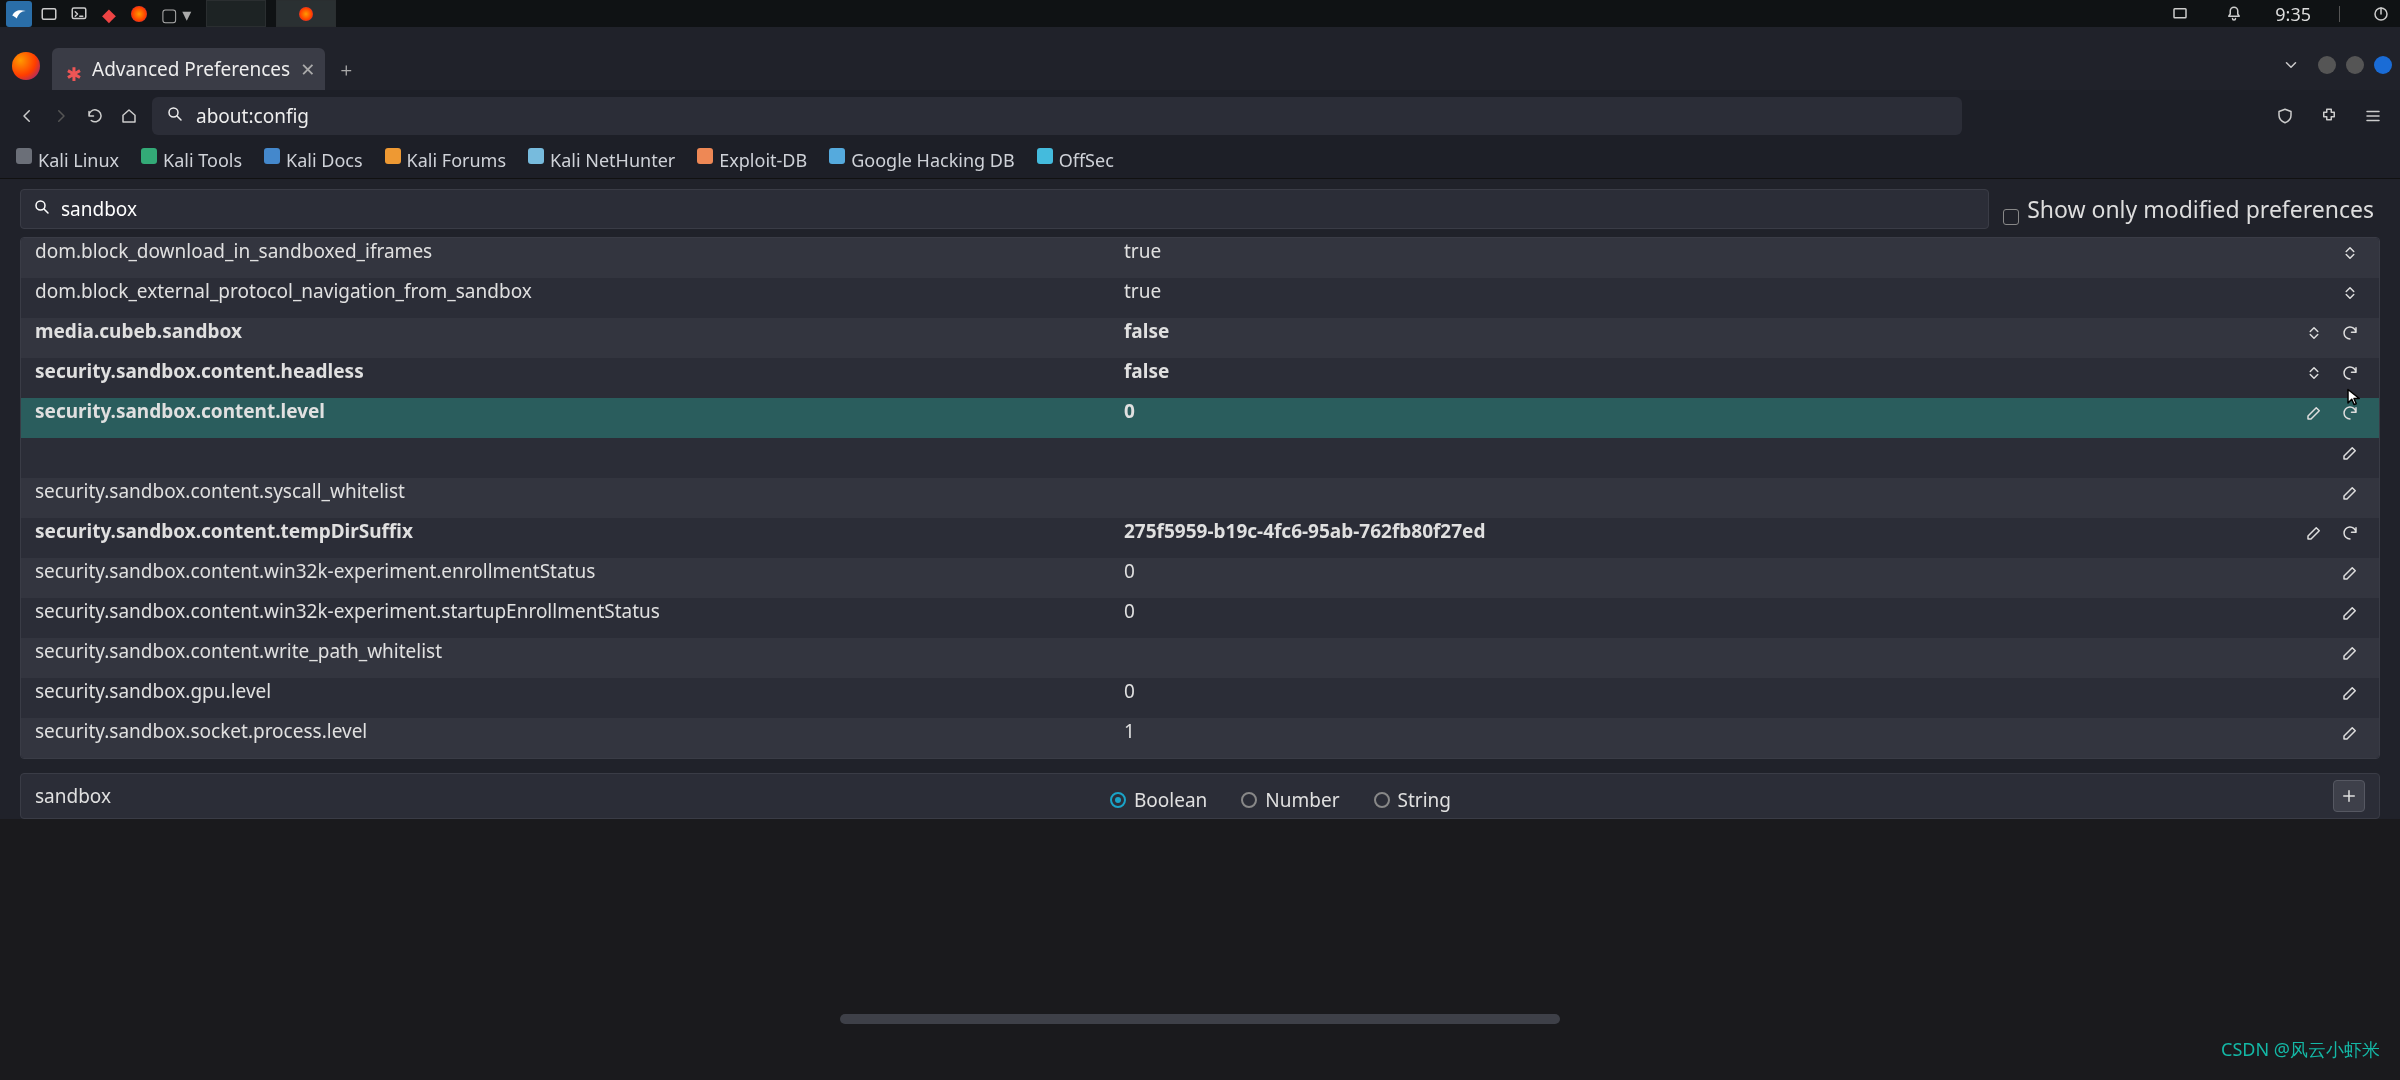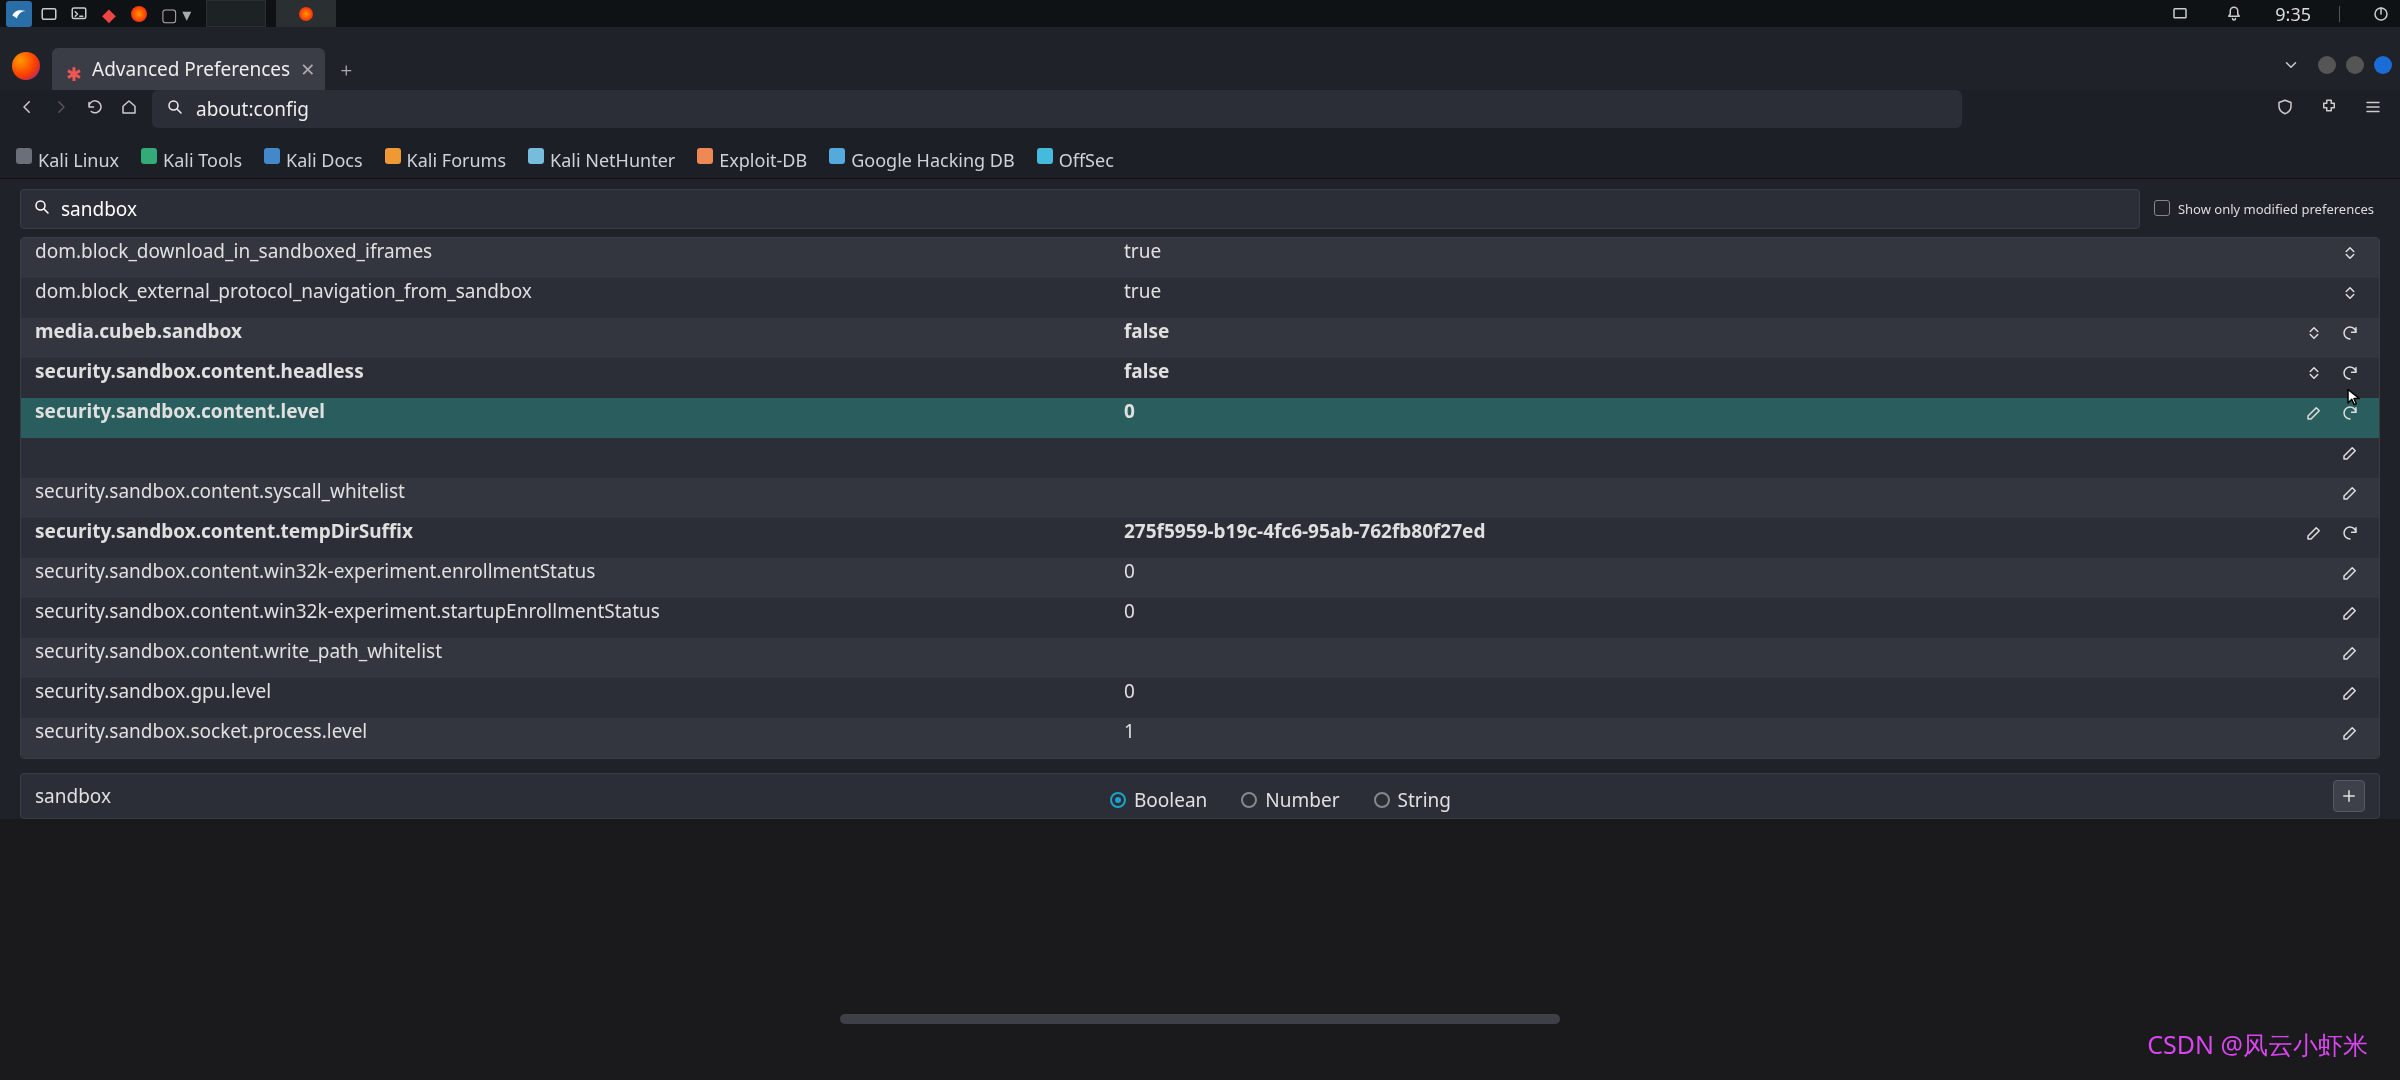--- a/index.html
+++ b/index.html
@@ -20,35 +20,35 @@
   .titlebar { height: 13px; }
   .tabbar { height: 50px; display: flex; align-items: flex-end; padding-left: 8px; gap: 4px; position: relative; }
   .ff-logo { width: 28px; height: 28px; margin: 0 8px 10px 4px; background: radial-gradient(circle at 30% 30%, #ff9a00, #ff3d00 55%, #7b1fa2); border-radius: 50%; position: relative; }
   .tab { background: #3a3c46; height: 42px; min-width: 220px; display: flex; align-items: center; padding: 0 10px 0 14px; border-radius: 6px 6px 0 0; color: #eee; gap: 10px; }
   .tab .x { margin-left: auto; color: #aaa; font-size: 18px; }
   .newtab { width: 34px; height: 34px; display:flex;align-items:center;justify-content:center;color:#aaa; margin-bottom:4px;}
   .tabbar-right { position:absolute; right:8px; bottom:8px; display:flex; align-items:center; gap:10px; }
   .winbtn { width:18px; height:18px; border-radius:50%; background:#555; }
   .winbtn.close { background:#1a6cd6; }
 
-  .urlbar-row { height: 52px; background: #1d1f27; display: flex; padding: 0 10px; }
+  .urlbar-row { height: 52px; background: #1d1f27; display: flex; align-items: center; padding: 0 10px; }
   .nav-btn { width:34px; height:34px; display:flex; align-items:center; justify-content:center; color:#ccc; border-radius:4px; }
   .nav-btn.dis { color:#555; }
   .urlbar { flex: 1; height: 38px; background: #2b2d37; border-radius: 6px; display:flex; align-items:center; padding: 0 14px; gap: 12px; color:#eee; margin: 0 6px; max-width: 1810px;}
   .url-right { display:flex; gap:10px; margin-left:auto; }
 
   .bookmarks { height: 37px; background: #1d1f27; display:flex; align-items:center; padding: 0 16px; gap: 22px; font-size: 18px; color: #cfd2d8; border-bottom: 1px solid #111; }
   .bm { display:flex; gap:6px; }
   .bm .g { width:16px; height:16px; background:#6b6f78; border-radius:3px; }
 
   
   .content { padding: 10px 20px 0 20px; }
   .searchrow { display:flex; align-items:center; gap: 14px; margin-bottom: 8px; }
   .searchbox { flex:1; height:40px; background:#2b2d37; border:1px solid #3a3c46; border-radius:4px; display:flex; align-items:center; padding:0 12px; gap:10px; color:#fff; }
-  .checkrow { display:flex; align-items:flex-start; gap:8px; font-size:13px; color:#ddd; padding-right: 6px;}
+  .checkrow { display:flex; align-items:flex-end; gap:8px; font-size:23px; color:#ddd; padding-right: 6px;}
   .chk { width:16px; height:16px; border:1.5px solid #888; border-radius:3px; }
 
   .prefs { border:1px solid #3a3c46; border-radius:4px; overflow:hidden; }
   .row { height:40px; display:flex; align-items:flex-start; padding: 0 14px; gap: 14px; font-size:19px; }
   .row:nth-child(odd) { background:#33353f; }
   .row:nth-child(even) { background:#2b2d37; }
   .row.sel { background:#2a5d5d !important; }
   .pname { width: 1075px; }
   .pval { flex: 1; }
   .row.bold .pname, .row.bold .pval { font-weight: 700; }
@@ -58,21 +58,21 @@
   .add-row { margin-top:14px; height:46px; background:#2b2d37; border:1px solid #3a3c46; border-radius:4px; display:flex; align-items:center; padding:0 14px; }
   .add-row .pval { display:flex; gap:34px; align-items:center;margin-top:8px; }
   .radio { display:flex; align-items:center; gap:8px; }
   .rdot { width:16px;height:16px;border:2px solid #888;border-radius:50%; position:relative;}
   .rdot.on { border-color:#1aa3c7; }
   .rdot.on::after { content:""; position:absolute; inset:3px; background:#1aa3c7; border-radius:50%; }
   .plusbtn { margin-left:auto; width:32px;height:32px; background:#3e404a; border-radius:4px; display:flex;align-items:center;justify-content:center; border:1px solid #565862;}
 
   .hscroll { position:absolute; bottom:56px; left:50%; transform:translateX(-50%); width:720px; height:10px; background:#3e4048; border-radius:5px; }
 
-  .watermark { position:absolute; right:32px; bottom:18px; color:#d946ef; font-size:25px; }
+  .watermark { position:absolute; right:20px; bottom:18px; color:#14b8a6; font-size:18px; }
 
   svg { width:18px; height:18px; fill:none; stroke:currentColor; stroke-width:2; stroke-linecap:round; stroke-linejoin:round; }
   .cursor { position:absolute; width:18px;height:18px; pointer-events:none; }
 
   
   .crop { position:absolute; inset:0; height:1080px; overflow:hidden; }
 </style>
 </head>
 <body>
 <div class="crop">

